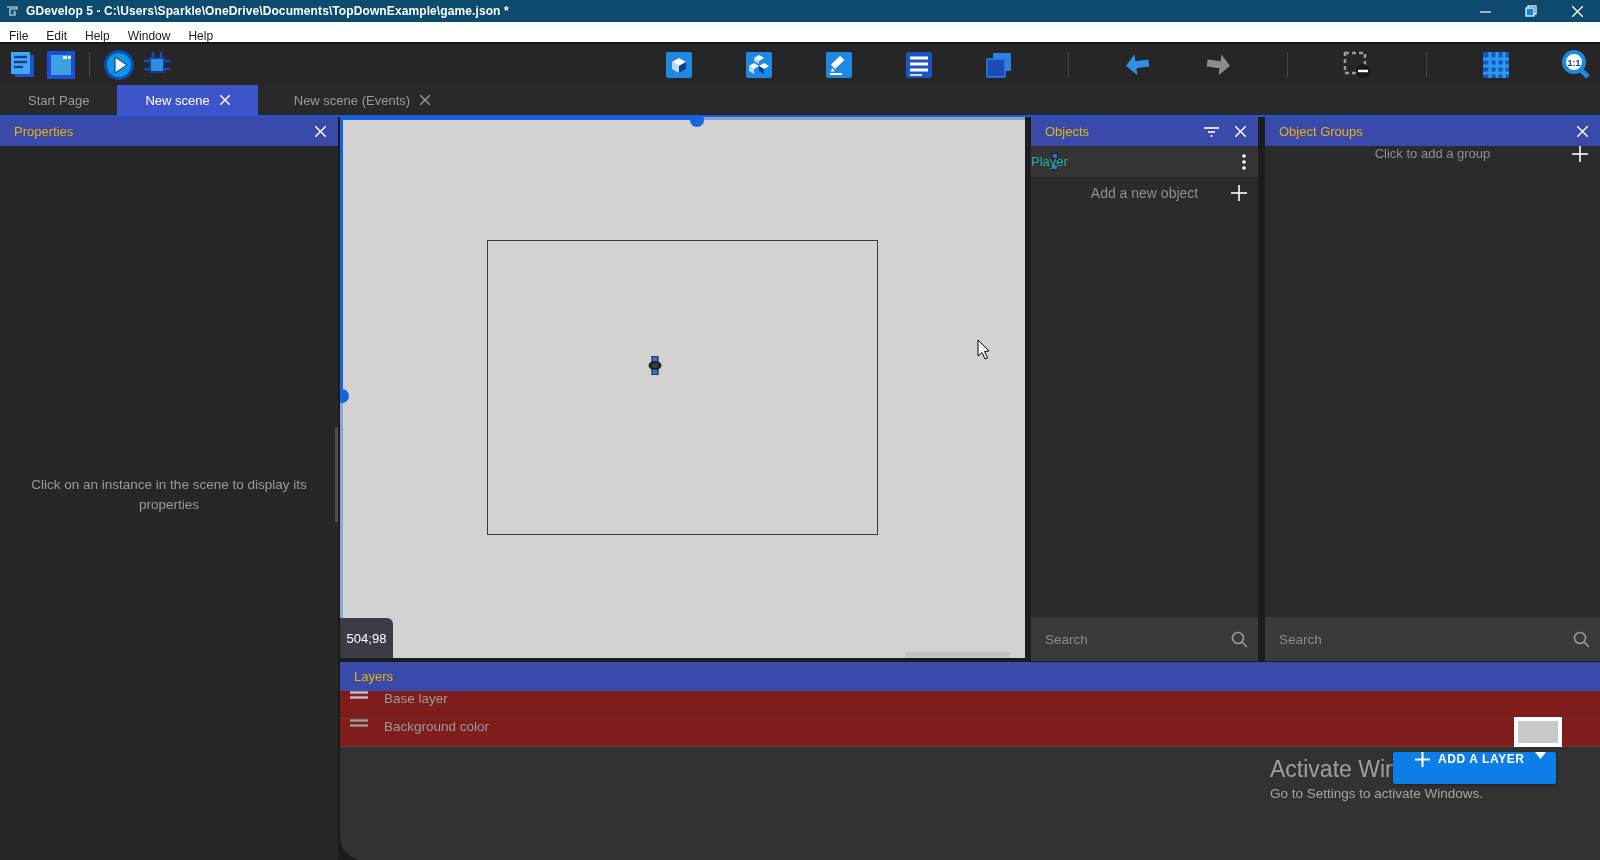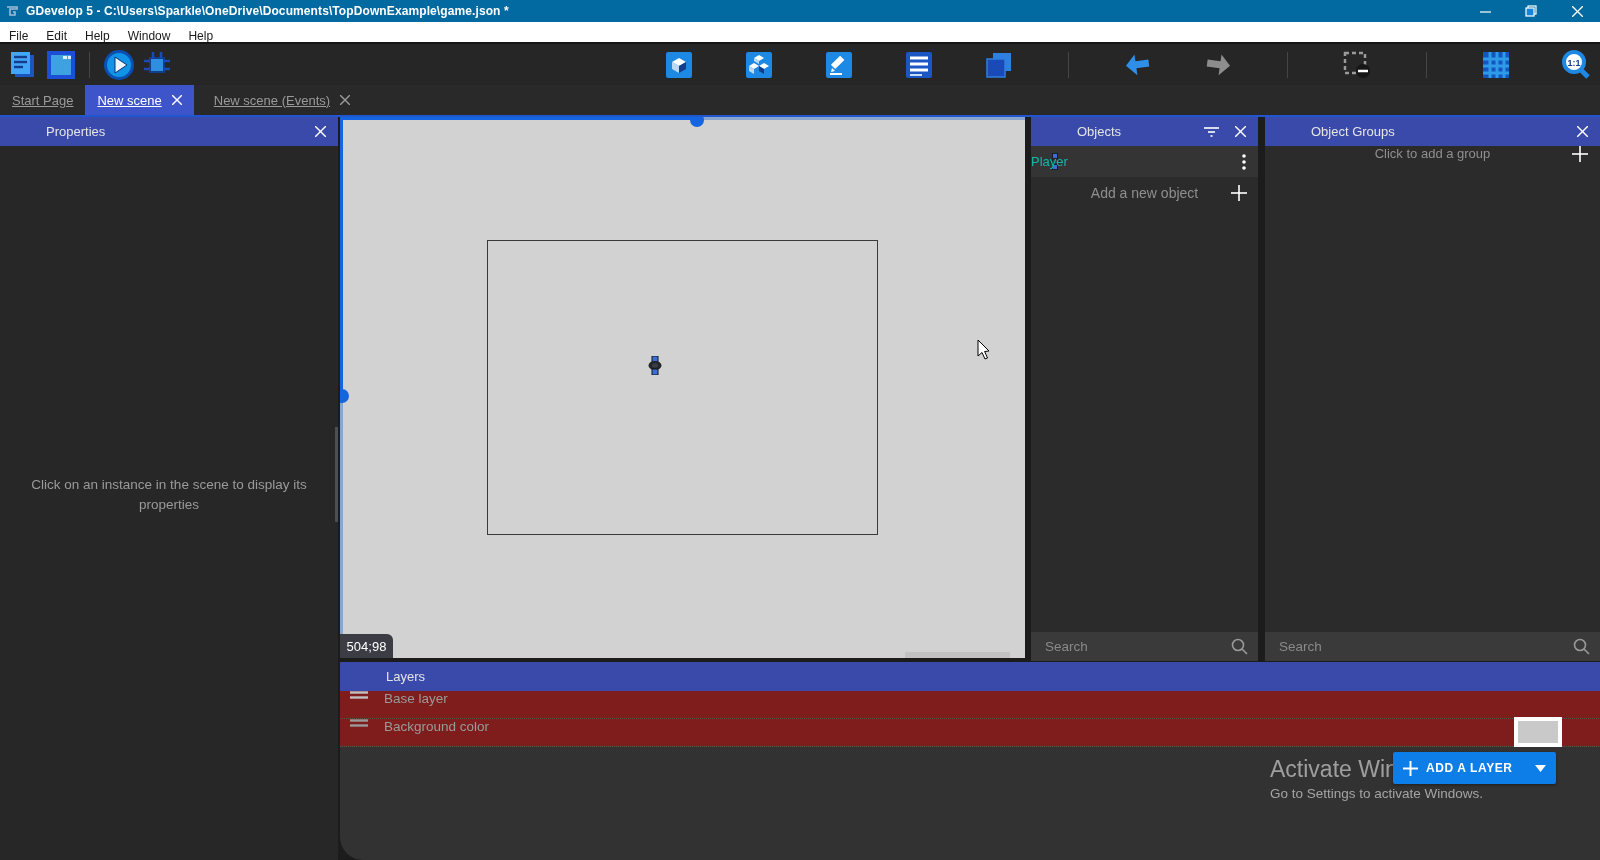--- a/index.html
+++ b/index.html
@@ -1,21 +1,21 @@
 <!DOCTYPE html>
 <html><head>
 <meta charset="utf-8">
 <style>
   * { margin:0; padding:0; box-sizing:border-box; }
   html,body { width:1600px; height:860px; overflow:hidden; background:#1c1c1c;
               font-family:"Liberation Sans", sans-serif; }
 
   
   .titlebar { position:absolute; left:0; top:0; width:1600px; height:22px;
-              background:#0369a1; display:flex; align-items:center; color:#fff; }
+              background:#0c4a6e; display:flex; align-items:center; color:#fff; }
   .titlebar .logo { width:14px; height:14px; margin:0 7px 0 5px; opacity:.75; }
   .titlebar .title { font-size:12px; font-weight:700; letter-spacing:.1px; }
   .win-controls { margin-left:auto; display:flex; height:22px; }
   .win-btn { width:46px; height:22px; display:flex; align-items:center; justify-content:center; }
 
   
   .menubar { position:absolute; left:0; top:22px; width:1600px; height:28px;
              background:#ffffff; display:flex; align-items:center; color:#1a1a1a; }
   .menu-item { font-size:12px; padding:0 9px; height:20px; line-height:20px; }
 
@@ -25,27 +25,27 @@
   .tb-group { display:flex; align-items:center; gap:7px; }
   .tb-left { margin-left:6px; }
   .tb-right { margin-left:auto; margin-right:8px;gap:48px; }
   .tb-icon { width:32px; height:32px; display:flex; align-items:center; justify-content:center; }
   .tb-sep { width:1px; height:26px; background:#454545; margin:0 5px; }
 
   
   .tabbar { position:absolute; left:0; top:85px; width:1600px; height:30px;
             background:#292929; display:flex; align-items:stretch; }
   .tab { display:flex; align-items:center; justify-content:center; gap:10px;
-         font-size:13px; color:#9a9a9a; padding:0 12px;text-decoration:underline; }
+         font-size:13px; color:#9a9a9a; padding:0 28px; }
   .tab.active { background:#3d54ca; color:#fff; }
   .tab-underline { position:absolute; left:0; top:115px; width:1600px; height:2px; background:#2057cf; }
 
   
   .panel-header { position:absolute; left:0; top:0; right:0; height:29px; background:#3a4aab;
-                  display:flex; align-items:center; color:#e5e5e5; font-size:13px;padding-left:32px; }
+                  display:flex; align-items:center; color:#eab308; font-size:13px; }
   .panel-header .ph-title { margin-left:14px; }
   .panel-header .ph-icons { margin-left:auto; display:flex; align-items:center; gap:16px; margin-right:12px; }
 
   
   .properties { position:absolute; left:0; top:117px; width:338px; height:743px; background:#272727; }
   .prop-msg { position:absolute; left:20px; right:20px; top:358px; text-align:center;
               color:#9a9a9a; font-size:13.5px; line-height:20px; }
   .prop-scroll { position:absolute; right:0; top:310px; width:3px; height:95px; background:#4e4e4e; }
 
   
@@ -54,36 +54,36 @@
   .hscroll-a { position:absolute; left:0; top:0; width:357px; height:3px; background:#1565e0; }
   .hscroll-b { position:absolute; left:357px; top:0; right:0; height:3px; background:#8aa6cf; }
   .hdot { position:absolute; left:350px; top:-4px; width:14px; height:14px; border-radius:50%; background:#1565e0; }
   .vscroll-a { position:absolute; left:0; top:0; width:3px; height:279px; background:#1565e0; }
   .vscroll-b { position:absolute; left:0; top:279px; width:3px; bottom:0; background:#8aa6cf; }
   .vdot { position:absolute; left:-5px; top:272px; width:14px; height:14px; border-radius:50%; background:#1565e0; }
   .scene-rect { position:absolute; left:147px; top:123px; width:391px; height:295px;
                 border:1px solid #3a3a3a; }
   .player-instance { position:absolute; left:308px; top:239px; width:14px; height:19px; }
   .hscroll-thumb { position:absolute; left:565px; bottom:0; width:105px; height:6px; background:#c2c2c2; }
-  .coord-badge { position:absolute; left:0; bottom:0; width:53px; height:24px; background:#3c3c44;
+  .coord-badge { position:absolute; left:0; bottom:0; width:53px; height:40px; background:#3c3c44;
                  color:#fff; font-size:13px; display:flex; align-items:center; justify-content:center;
                  border-top-right-radius:6px; }
   .cursor { position:absolute; left:637px; top:223px; }
 
   
   .objects { position:absolute; left:1031px; top:117px; width:227px; height:544px; background:#2b2b2b; }
   .obj-row { position:absolute; left:0; top:29px; right:0; height:31px; background:#343434;
              display:flex; align-items:center; }
   .obj-row .obj-thumb { margin-left:18px; }
   .obj-row .obj-label { color:#14b8a6; font-size:13px; position:absolute; left:0; right:0; text-align:left; }
   .obj-row .obj-menu { margin-left:auto; margin-right:12px; z-index:2; }
   .add-row { position:absolute; left:0; top:60px; right:0; height:31px; display:flex; align-items:center; }
   .add-row .add-label { color:#8f8f8f; font-size:14px; position:absolute; left:0; right:0; text-align:center; }
   .add-row .add-plus { margin-left:auto; margin-right:11px; z-index:2; }
-  .search-row { position:absolute; left:0; bottom:0; right:0; height:29px; background:#3a3a3a;
+  .search-row { position:absolute; left:0; bottom:0; right:0; height:44px; background:#3a3a3a;
                 display:flex; align-items:center; }
   .search-row input { flex:1; background:transparent; border:none; outline:none; color:#cfcfcf;
                       font-size:13.5px; margin-left:14px; font-family:"Liberation Sans",sans-serif; }
   .search-row input::placeholder { color:#8a8a8a; }
   .search-row .mag { margin-right:10px; }
 
   
   .groups { position:absolute; left:1265px; top:117px; width:335px; height:544px; background:#2b2b2b; }
   .grp-row { position:absolute; left:0; top:29px; right:0; height:31px; display:flex; }
   .grp-row .grp-label { color:#8f8f8f; font-size:13px; position:absolute; left:0; right:0; text-align:center; }
@@ -94,22 +94,22 @@
   .layer-row { position:absolute; left:0; right:0; height:28px; background:#7f1d1d;
                border-bottom:1px dotted #555; display:flex; align-items:flex-start; }
   .layer-row .handle { margin-left:10px; }
   .layer-row .layer-label { color:#9a9a9a; font-size:13.5px; margin-left:16px; }
   .layer-icons { position:absolute; right:40px; top:29px; height:28px; display:flex;
                  align-items:center; gap:13px; }
   .color-swatch { position:absolute; left:1174px; top:55px; width:48px; height:30px; background:#fff;
                   padding:4px; z-index:3; }
   .color-swatch .swatch-inner { width:100%; height:100%; background:#c9c9c9; }
   .add-layer-btn { position:absolute; left:1053px; top:90px; width:163px; height:32px; background:#0d7de8;
-                   border-radius:2px; display:flex; align-items:center; color:#fff; z-index:2;
-                   box-shadow:0 1px 3px rgba(0,0,0,.4); }
+                   border-radius:2px; display:flex; align-items:flex-start; color:#fff; z-index:2;
+                   box-shadow:0 1px 3px rgba(0,0,0,.4);padding-left:12px; }
   .add-layer-btn .al-plus { margin-left:10px; }
   .add-layer-btn .al-label { font-size:12px; font-weight:700; letter-spacing:.6px; margin-left:8px; }
   .add-layer-btn .al-caret { margin-left:auto; margin-right:10px; }
   .watermark1 { position:absolute; left:930px; top:94px; font-size:23px; color:rgba(195,195,195,.75); z-index:1; }
   .watermark2 { position:absolute; left:930px; top:124px; font-size:13.5px; color:rgba(185,185,185,.85); z-index:1; }
 </style>
 </head>
 <body>
 
 <div class="titlebar">

